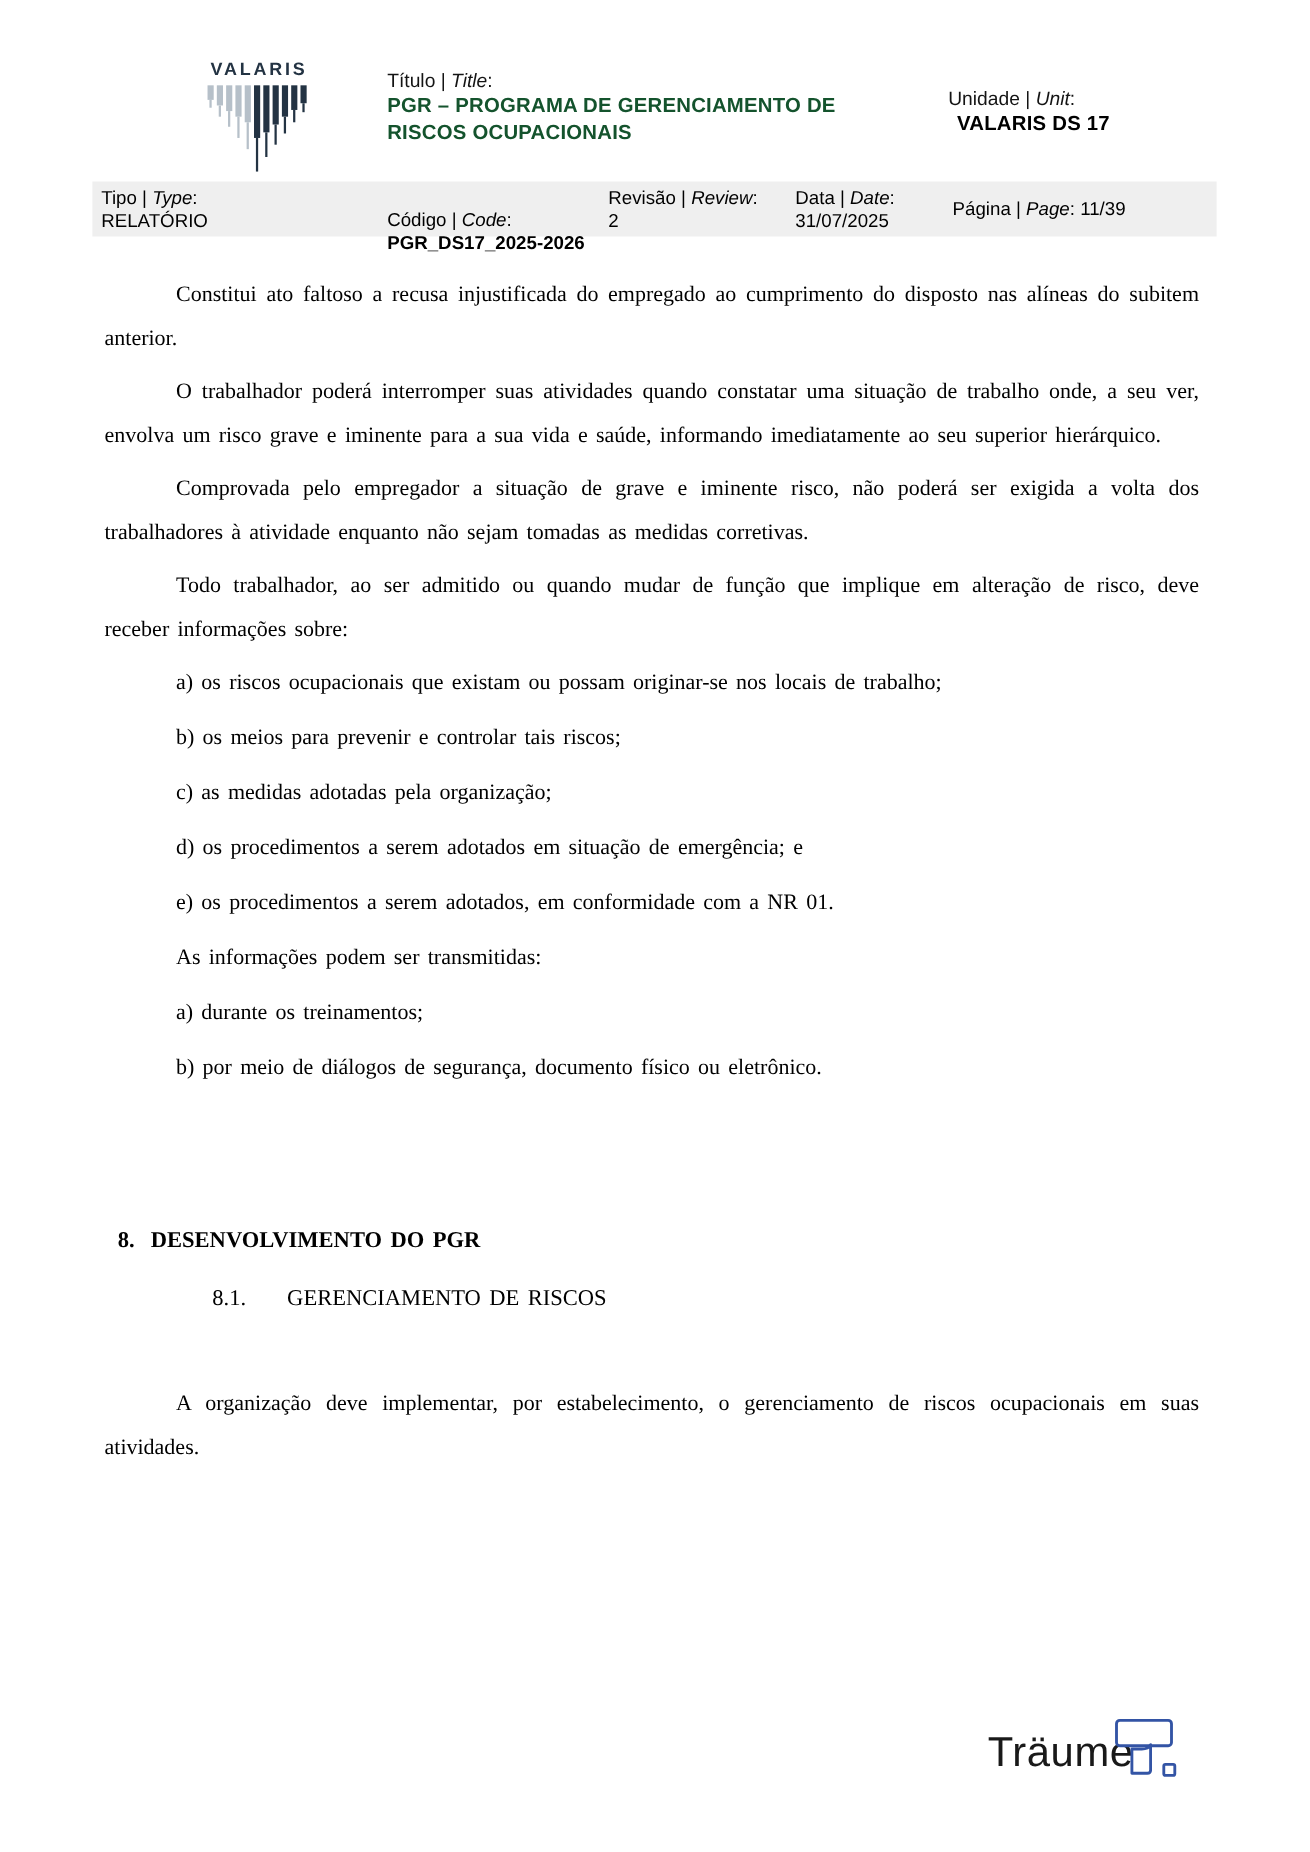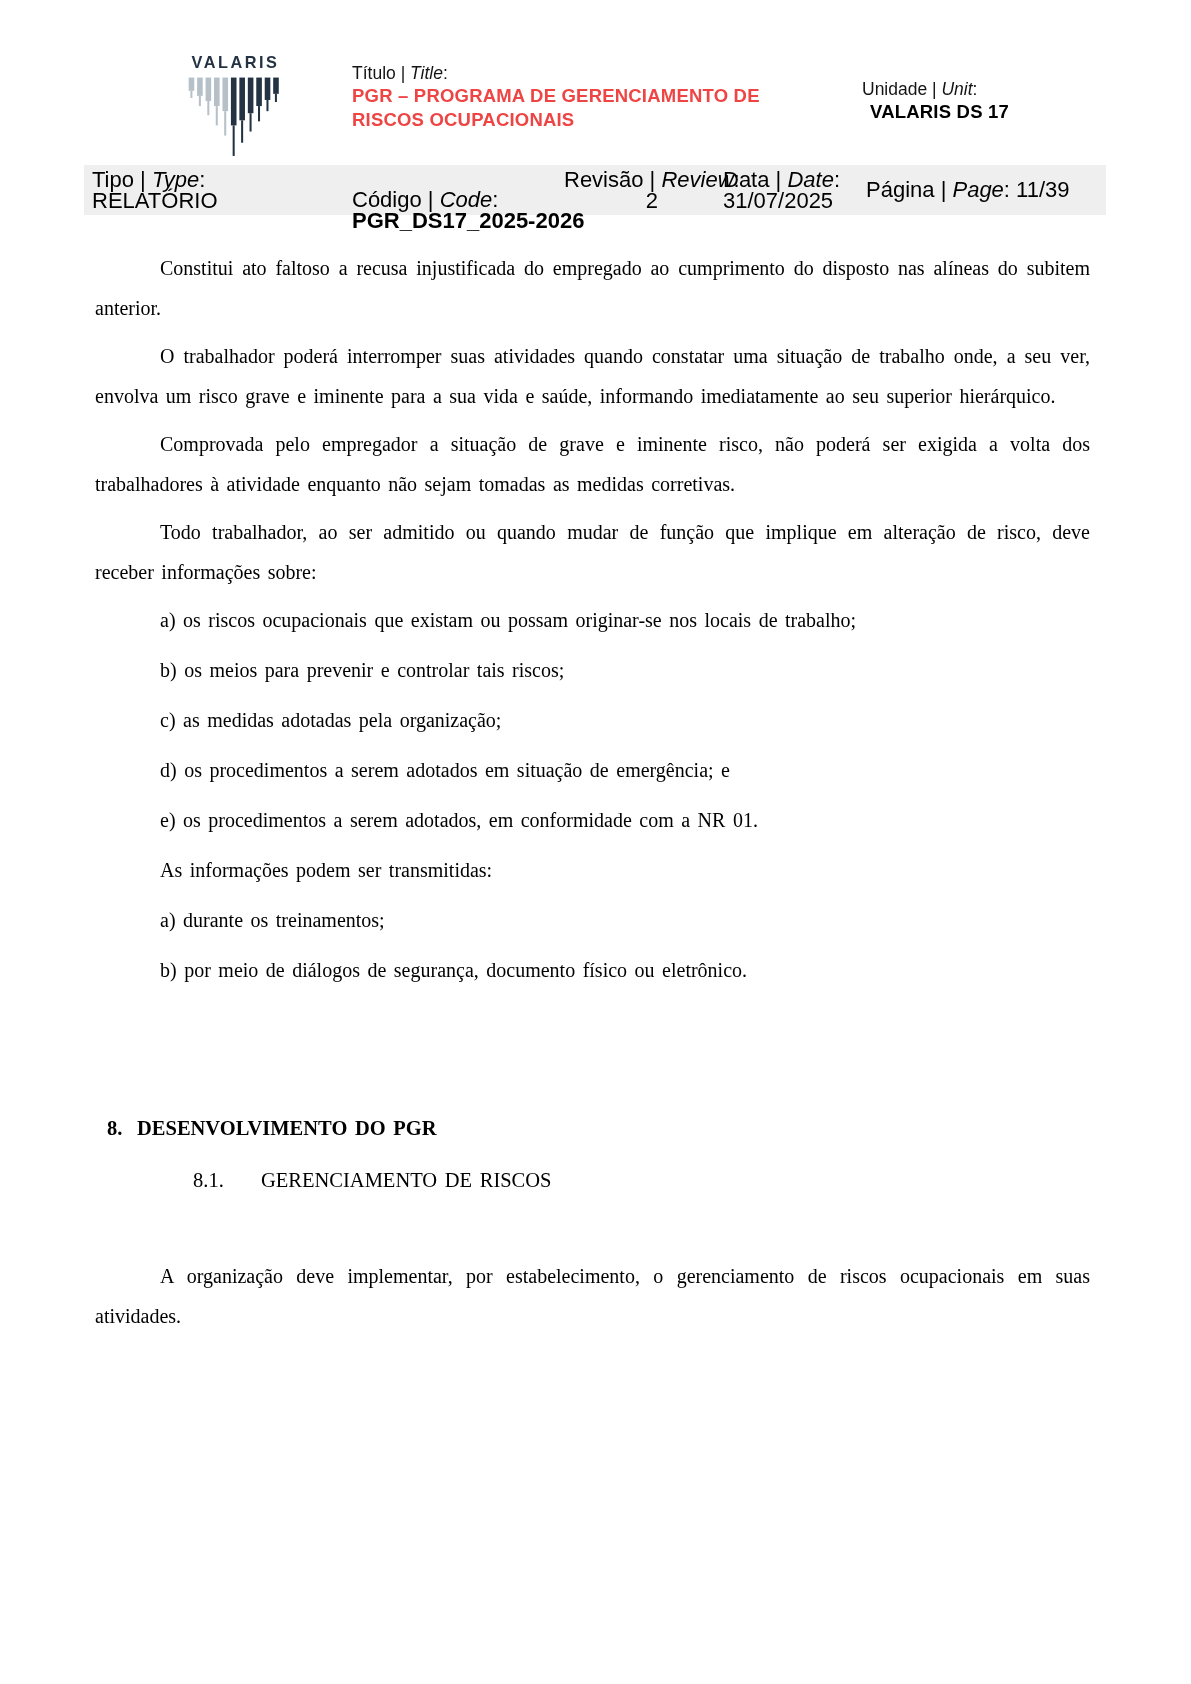--- a/index.html
+++ b/index.html
@@ -8,36 +8,36 @@
     background:#ffffff; overflow:hidden;
     font-family:"Liberation Sans", sans-serif; color:#000;
   }
 
   
   .valaris-logo { position:absolute; left:183px; top:46px; width:105px; height:112px; }
 
   .title-block { position:absolute; left:352px; top:62px; width:440px; }
   .hdr-label { font-size:17.5px; color:#141414; line-height:22px; }
   .hdr-label .en { font-style:italic; }
-  .title-value { font-weight:bold; font-size:18.5px; line-height:24px; color:#ef4444; letter-spacing:.2px; }
+  .title-value { font-weight:bold; font-size:18.5px; line-height:24px; color:#14532d; letter-spacing:.2px; }
 
   .unit-block { position:absolute; left:862px; top:78px; width:230px; }
   .unit-value { font-weight:bold; font-size:18.5px; line-height:24px; margin-left:8px; letter-spacing:.2px; }
 
   .infobar {
     position:absolute; left:84px; top:165px; width:1022px; height:50px;
-    background:#efefef; font-size:22px;
+    background:#efefef; font-size:17px;
   }
   .ib-col { position:absolute; top:4px; line-height:21px; }
   .ib-col .en { font-style:italic; }
   .ib-value { color:#000; }
   .ib-value.bold { font-weight:bold; }
   .ib-tipo    { left:8px;   }
   .ib-codigo  { left:268px;margin-top:20px; }
-  .ib-revisao { left:480px;text-align:center; }
+  .ib-revisao { left:469px; }
   .ib-data    { left:639px; }
   .ib-pagina  { left:782px; top:14px; }
 
   
   .body-text {
     position:absolute; left:95px; top:248px; width:995px;
     font-family:"Liberation Serif", serif; font-size:20px; line-height:40px;
     word-spacing:2.5px;
   }
   .body-text p { margin:0 0 8px 0; }
@@ -153,14 +153,22 @@
     <p class="h-section">
       <span class="h-num">8.</span><span>DESENVOLVIMENTO DO PGR</span>
     </p>
     <p class="h-subsection">
       <span class="h-num">8.1.</span><span>GERENCIAMENTO DE RISCOS</span>
     </p>
 
     <p class="para para-after-sub">A organização deve implementar, por estabelecimento, o gerenciamento de riscos ocupacionais em suas atividades.</p>
   </div>
 
+  <div class="traeume-logo">
+    <span class="traeume-text">Träume</span>
+    <svg class="traeume-icon" width="72" height="64" viewBox="0 0 72 64">
+      <rect x="7" y="6" width="50" height="23" rx="3" fill="#ffffff" stroke="#3354a5" stroke-width="2.6"></rect>
+      <path d="M 38 28 q -2 4 -8 4 l -9 0 l 0 22 l 14 0 q 3 0 3 -3 z" fill="#ffffff" stroke="#3354a5" stroke-width="2.6" stroke-linejoin="round"></path>
+      <rect x="50" y="46" width="10" height="10" rx="1.5" fill="#ffffff" stroke="#3354a5" stroke-width="2.6"></rect>
+    </svg>
+  </div>
 
 </div>
 
 </body></html>

